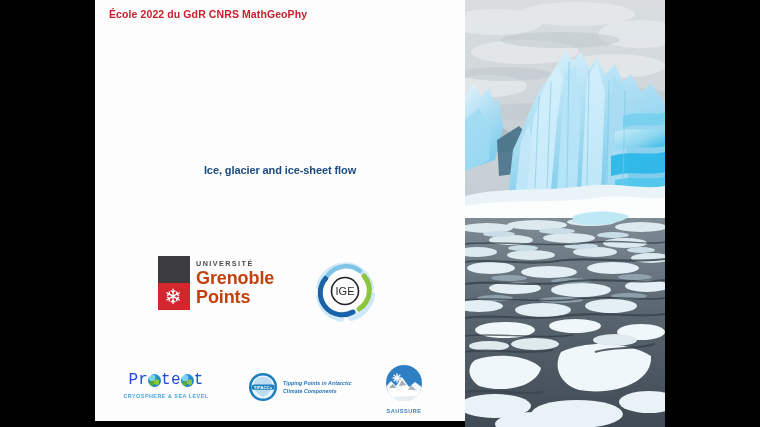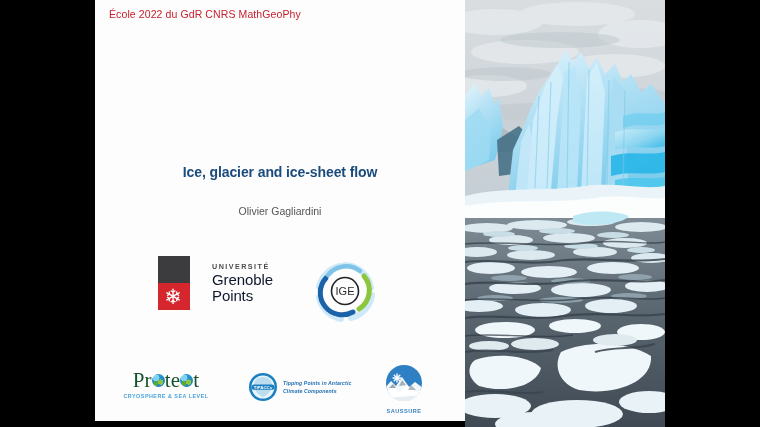--- a/index.html
+++ b/index.html
@@ -33,34 +33,34 @@
   
   .header-block {
     position: absolute;
     left: 14px;
     top: 8px;
     line-height: 1.32;
   }
   .header-line {
     color: #c8202c;
     font-size: 10.5px;
-    font-weight: normal;
+    font-weight: bold;
     letter-spacing: 0.1px;
     white-space: nowrap;
   }
 
   
   #slide-title {
     position: absolute;
     left: 0;
     top: 164px;
     width: 370px;
     text-align: center;
     color: #1b4b7d;
-    font-size: 14px;
+    font-size: 11px;
     font-weight: bold;
     letter-spacing: -0.1px;
   }
   #slide-author {
     position: absolute;
     left: 0;
     top: 205px;
     width: 370px;
     text-align: center;
     color: #555558;
@@ -104,35 +104,35 @@
   #uga-mark .flake {
     position: absolute;
     left: 4px; top: 30px;
     width: 22px; height: 21px;
     color: #ffffff;
     font-size: 21px;
     line-height: 21px;
     text-align: center;
   }
   #uga-words {
-    margin-left: 22px;
+    margin-left: 6px;
     line-height: 1.0;
   }
   #uga-words .w-univ {
     color: #4b4b4d;
     font-size: 7.2px;
     font-weight: bold;
     letter-spacing: 1.45px;
     margin-bottom: 2px;
   }
   #uga-words .w-gren,
   #uga-words .w-alpes {
-    color: #0f172a;
-    font-size: 15px;
-    font-weight: normal;
+    color: #c2410c;
+    font-size: 18px;
+    font-weight: bold;
     letter-spacing: -0.1px;
     line-height: 1.05;
   }
 
   
   #ige-logo {
     position: absolute;
     left: 220px;
     top: 10px;
     width: 60px;
@@ -158,25 +158,25 @@
     height: 40px;
   }
   #protect-word {
     position: relative;
     height: 24px;
     display: flex;
     align-items: center;
     justify-content: center;
   }
   #protect-word .pw {
-    color: #14532d;
-    font-size: 21px;
+    color: #1d4ed8;
+    font-size: 16px;
     font-weight: normal;
     letter-spacing: 0.2px;
-    font-family: Liberation Serif, serif;
+    font-family: Liberation Mono, monospace;
   }
   .globe {
     display: inline-block;
     width: 13px; height: 13px;
     border-radius: 50%;
     background:
       radial-gradient(circle at 32% 30%, #7fd2f2 0 26%, transparent 27%),
       radial-gradient(circle at 66% 62%, #8cc63f 0 22%, transparent 23%),
       radial-gradient(circle at 30% 72%, #5aa83a 0 18%, transparent 19%),
       linear-gradient(160deg, #2e9bd6 0%, #1b7fc0 100%);
@@ -254,21 +254,20 @@
 
 <div id="viewport">
 
   <div id="slide">
 
     <div class="header-block">
       <div class="header-line">École 2022 du GdR CNRS MathGeoPhy</div>
     </div>
 
     <div id="slide-title">Ice, glacier and ice-sheet flow</div>
-    <div id="slide-author">Olivier Gagliardini</div>
 
     <div id="logo-row-primary">
 
       <div id="uga-logo">
         <div id="uga-mark">
           <div class="blk-top"></div>
           <div class="blk-bot"></div>
           <div class="flake">❄</div>
         </div>
         <div id="uga-words">

